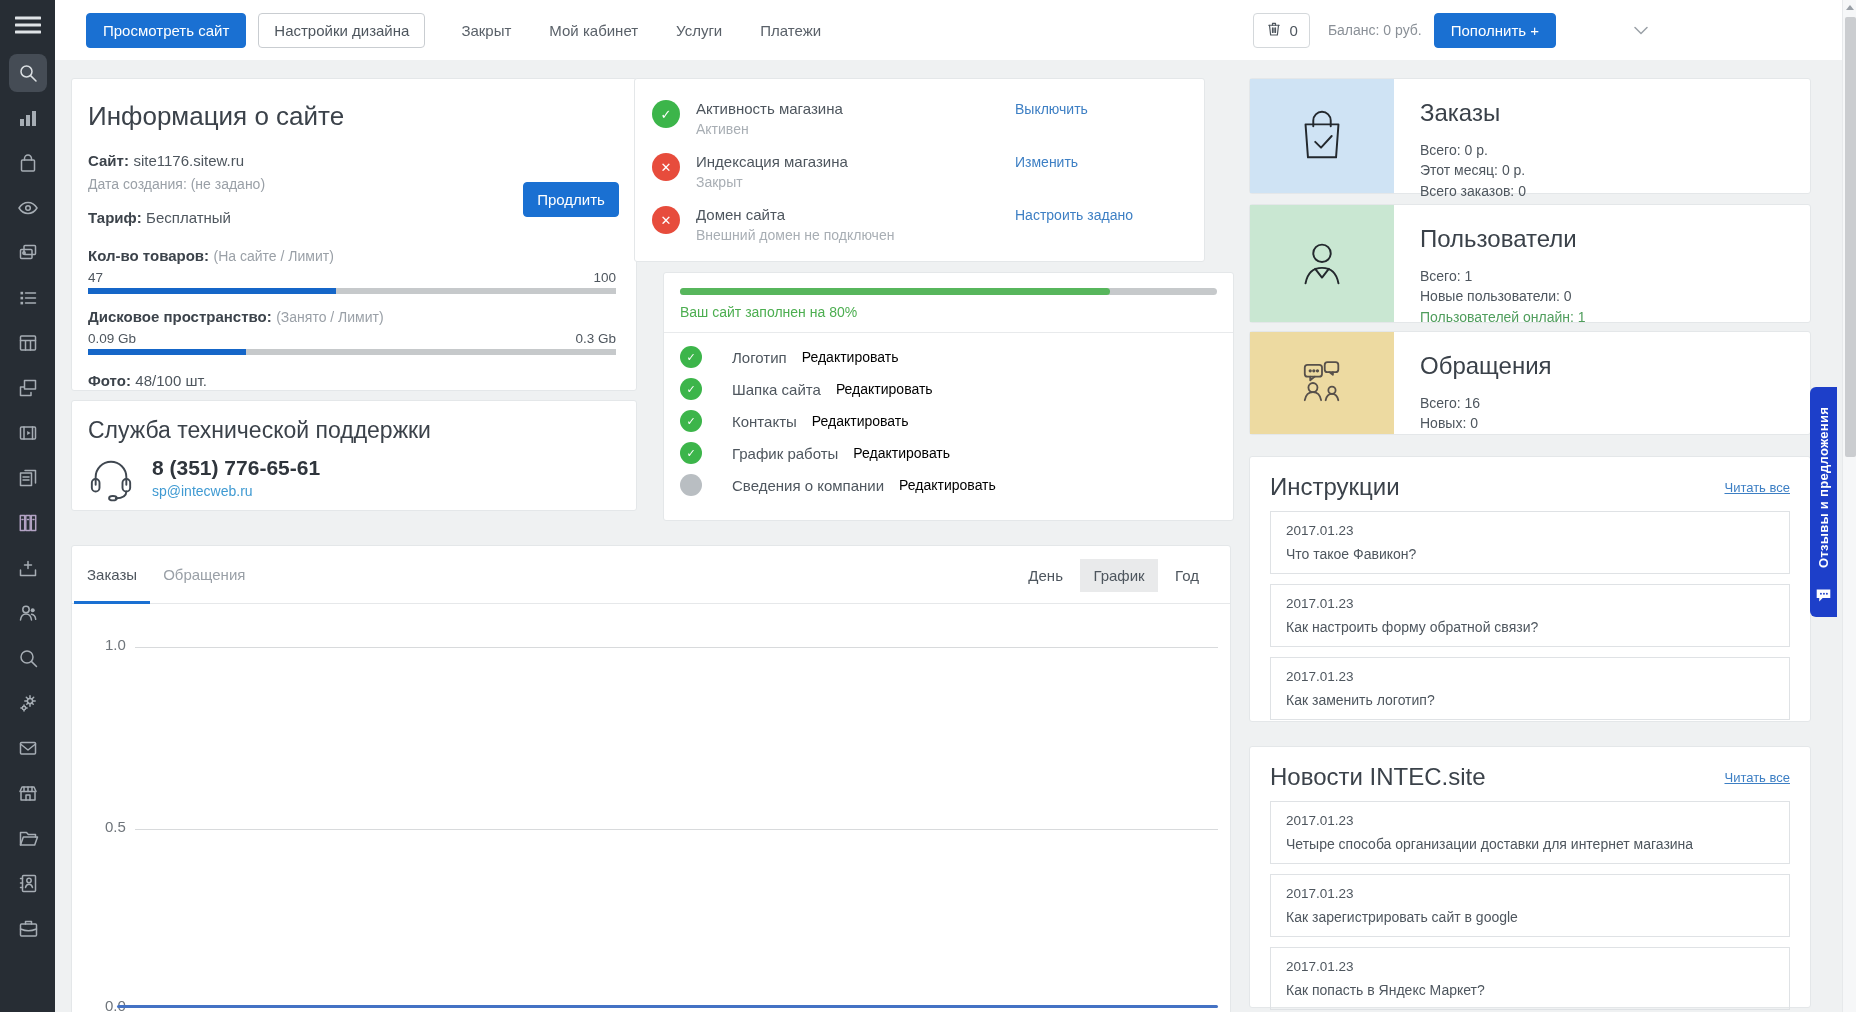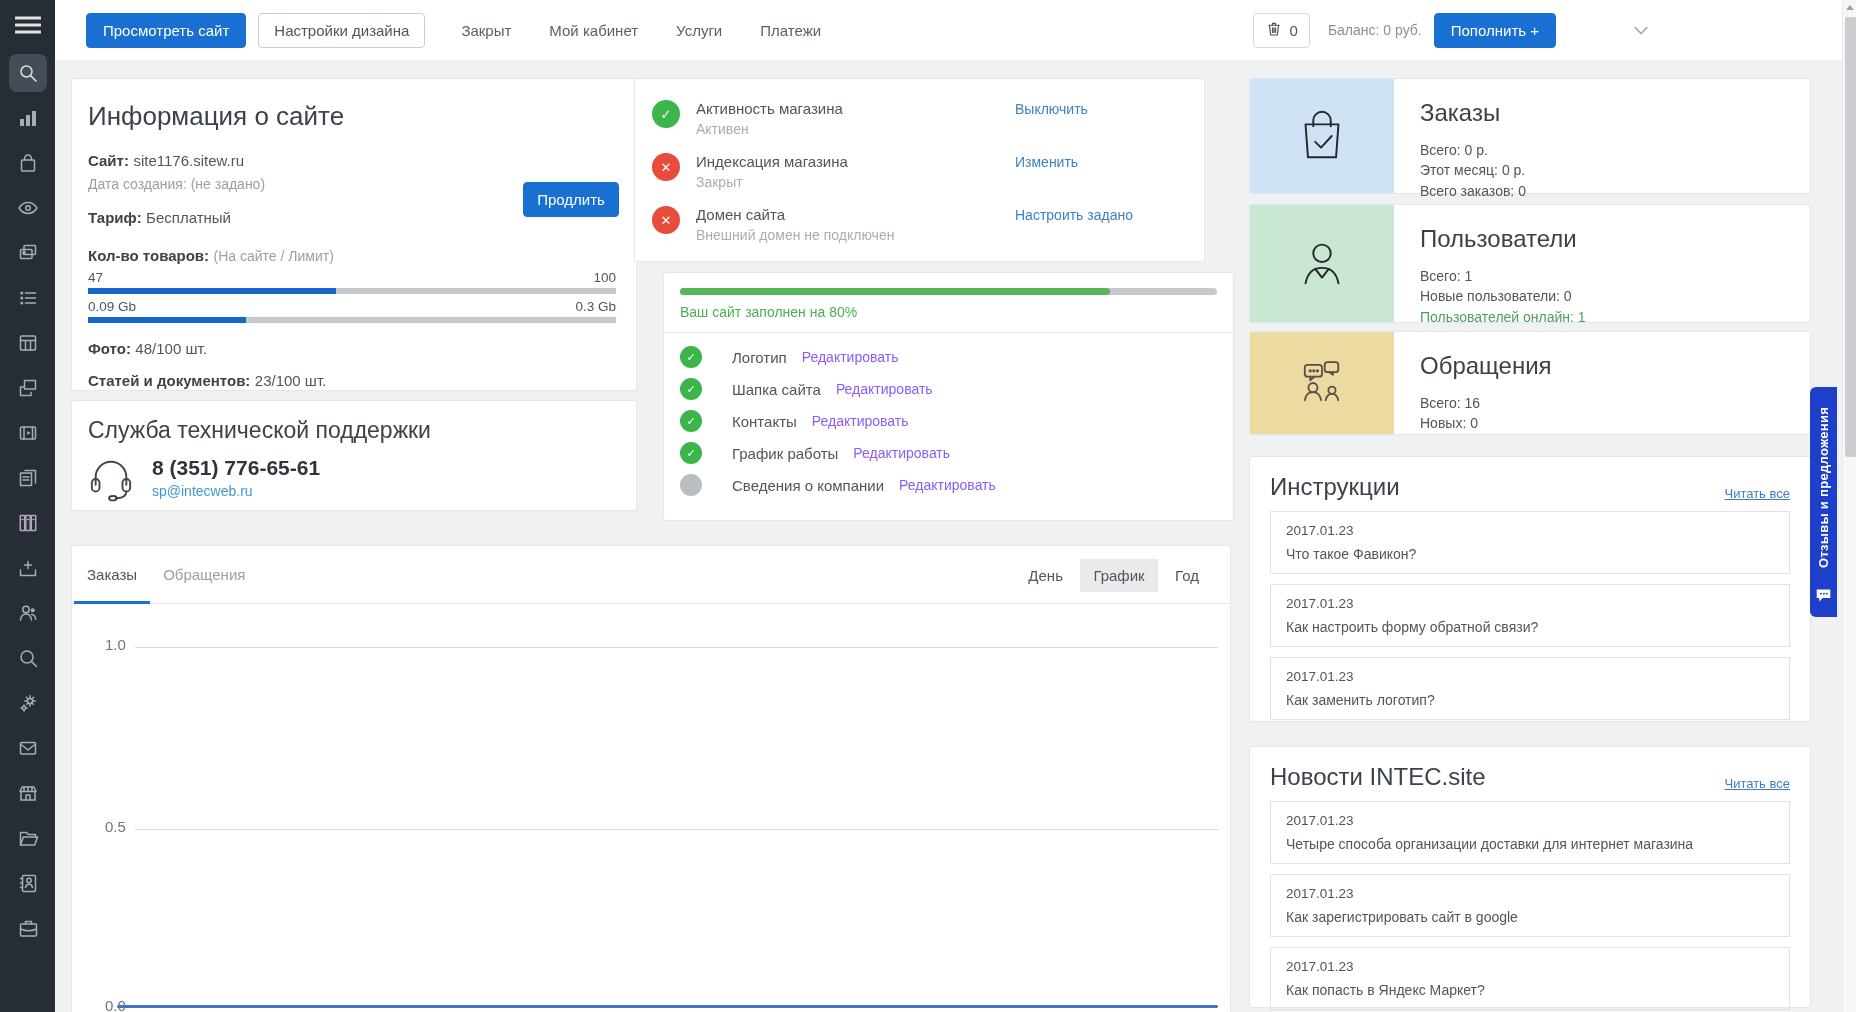--- a/index.html
+++ b/index.html
@@ -70,36 +70,36 @@
   #card-completion{left:663px;top:272px;width:571px;height:249px;padding:13px 16px 0}
   .gtrack{height:7px;border-radius:4px;background:#c6c9cb;position:relative;margin-top:2px}
   .gtrack .fill{position:absolute;left:0;top:0;bottom:0;border-radius:4px;background:#57b65c}
   .glabel{font-size:14px;color:#4cae50;margin-top:9px}
   .divider{border-bottom:1px solid #e8eaec;margin:12px -16px 8px}
   .crow{display:flex;align-items:center;height:32px}
   .ccircle{width:22px;height:22px;border-radius:50%;background:#3cb54a;color:#fff;display:flex;
            align-items:center;justify-content:center;font-size:11px;flex:none}
   .crow.undone .ccircle{background:#b9bec2}
   .clabel{margin-left:30px;font-size:15px;color:#4e565e}
-  .cact{margin-left:15px;font-size:14px;color:#8b5cf6;cursor:pointer}
+  .cact{margin-left:15px;font-size:14px;color:#000000;cursor:pointer}
   .icon-check::after{content:"✓"}
   .icon-x::after{content:"✕"}
   .crow.undone .ccircle::after{content:""}
 
   
   .stat-card{left:1249px;width:562px;display:flex;padding:0}
   .stat-icon{width:144px;flex:none;display:flex;align-items:center;justify-content:center}
   .stat-body{padding:20px 0 0 26px}
   .stat-title{font-size:24px;color:#3a4149;margin:0 0 13px;font-weight:400}
   .stat-line{font-size:14px;color:#4e565e;line-height:1.45}
   .stat-line.online{color:#4f9d5c}
 
   
   .list-card{left:1249px;width:562px;padding:16px 20px}
-  .list-head{display:flex;align-items:flex-end}
+  .list-head{display:flex;align-items:center}
   .read-all{margin-left:auto;font-size:13px;color:#3d7fc4;text-decoration:underline;cursor:pointer}
   .ibox{border:1px solid #dfe2e5;border-radius:0;padding:11px 15px;margin-top:10px;cursor:pointer}
   .ibox:first-of-type{margin-top:15px}
   .idate{font-size:13.5px;color:#4e565e}
   .ititle{font-size:14px;color:#4e565e;margin-top:8px}
 
   
   #card-chart{left:71px;top:545px;width:1160px;height:520px}
   .tabs{position:relative;display:flex;border-bottom:1px solid #e6e8ea;padding:0 2px;height:57px}
   .tab{position:relative;font-size:15px;color:#9aa0a7;padding:0 13px;line-height:57px;cursor:pointer}
@@ -366,20 +366,24 @@
       <span class="lbl">Кол-во товаров:</span>
       <span class="grey">(На сайте / Лимит)</span>
     </div>
     <div class="meter-vals">
       <span>47</span>
       <span>100</span>
     </div>
     <div class="track">
         <div class="fill" style="width: 47%;"></div>
       </div>
+    <div style="margin-top:14px">
+      <span class="lbl">Дисковое пространство:</span>
+      <span class="grey">(Занято / Лимит)</span>
+    </div>
     <div class="meter-vals">
       <span>0.09 Gb</span>
       <span>0.3 Gb</span>
     </div>
     <div class="track">
         <div class="fill" style="width: 30%;"></div>
       </div>
     <div style="margin-top:17px">
       <span class="lbl">Фото:</span>
       <span class="val">48/100 шт.</span>

